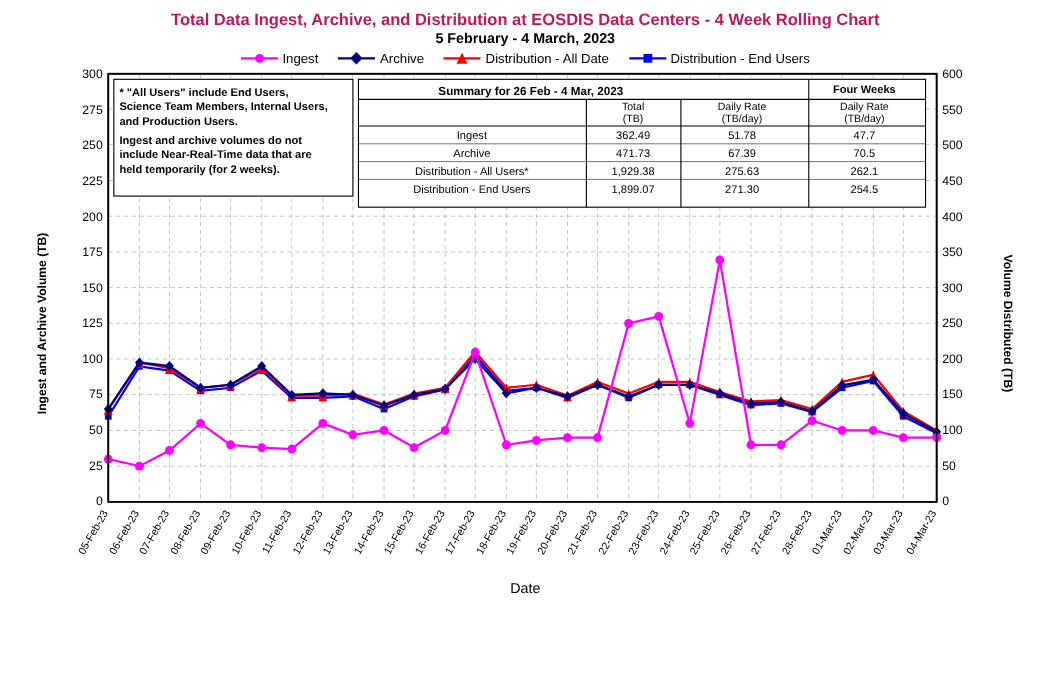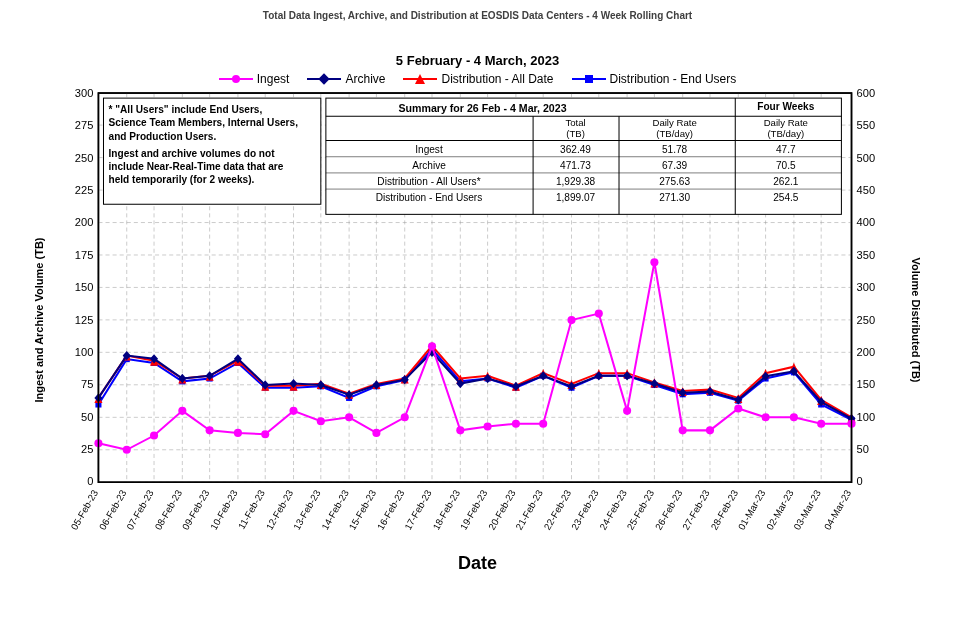--- a/index.html
+++ b/index.html
@@ -14,29 +14,28 @@
       width: 955px;
       height: 635px;
       position: relative;
       padding: 10px 20px 10px 20px;
     }
     .title-section {
       text-align: center;
       margin-bottom: 2px;
     }
     .main-title {
-      font-size: 10px;
+      font-size: 15px;
       font-weight: bold;
-      color: #404040;
+      color: #be185d;
     }
     .sub-title {
       font-size: 13px;
       font-weight: bold;
       color: #000;
-      margin-top: 32px;
     }
     .legend-row {
       display: flex;
       justify-content: center;
       align-items: center;
       gap: 18px;
       margin: 4px 0 2px 0;
       font-size: 12px;
     }
     .legend-item {
@@ -503,14 +502,14 @@
         <text x="610" y="112" font-size="10" fill="#000" text-anchor="middle">271.30</text>
         <text x="720" y="112" font-size="10" fill="#000" text-anchor="middle">254.5</text>
       </svg>
     </div>
 
     <div style="position:relative; width:38px; display:flex; align-items:center; justify-content:center;">
       <span style="transform:rotate(90deg); white-space:nowrap; font-size:11px; font-weight:bold; color:#000; display:block; width:200px; text-align:center;">Volume Distributed (TB)</span>
     </div>
   </div>
 
-  <div class="x-label" style="font-size:18px; font-weight:bold; margin-top:0px;">Date</div>
+  <div class="x-label" style="font-size:13px; font-weight:normal; margin-top:0px;">Date</div>
 </div>
 
 </body></html>

